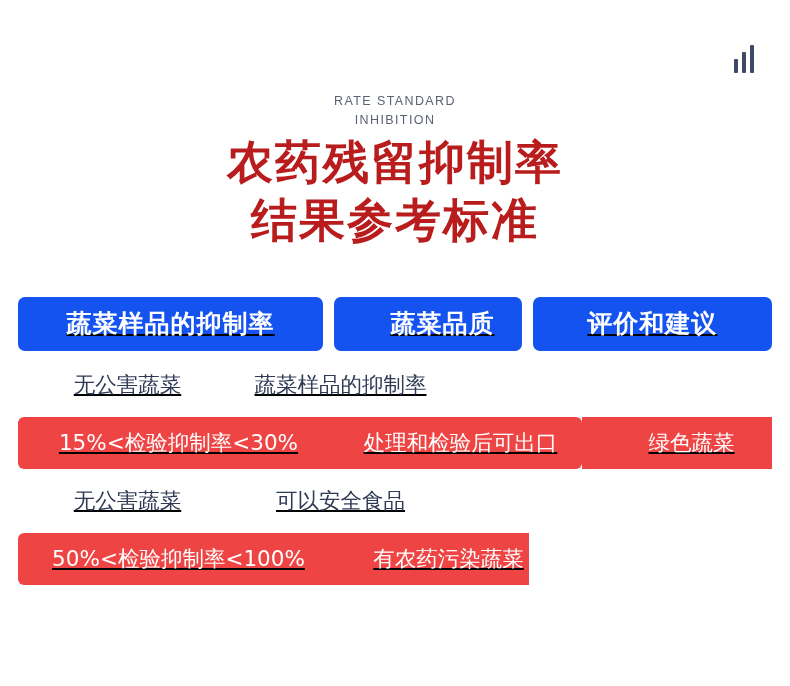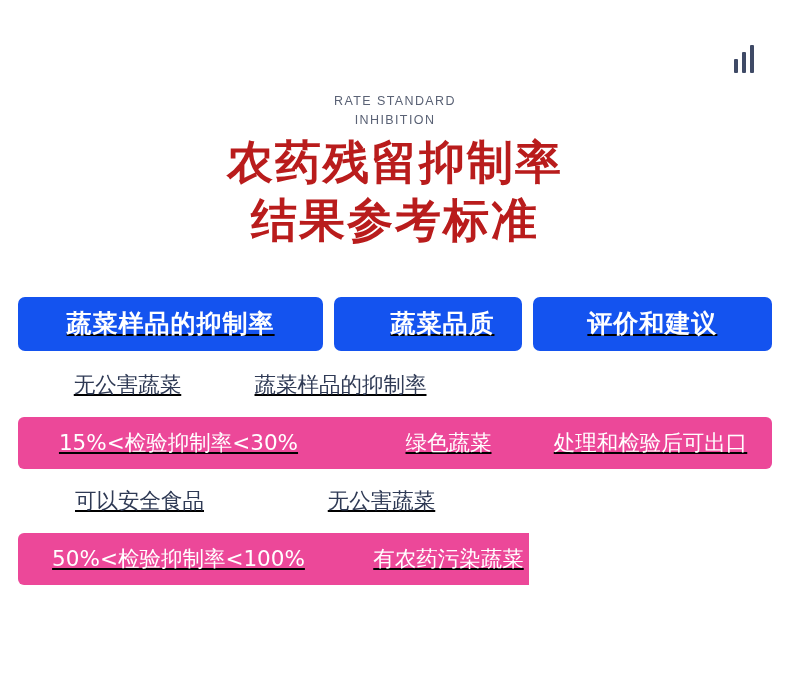--- a/index.html
+++ b/index.html
@@ -129,21 +129,21 @@
     background: #1453ef;
     color: #ffffff;
     border-radius: 6px;
     font-size: 21.5px;
   }
   .row-fill.merged {
     gap: 0;
   }
   .row-fill.merged .cell {
     border-radius: 0;
-    background: #ec4899;
+    background: #ef4444;
   }
   .row-fill.merged .c0 {
     border-top-left-radius: 6px;
     border-bottom-left-radius: 6px;
     width: 321px;
   }
   .row-fill.merged .c1 {
     width: 190px;
   }
   .row-fill.merged .c2 {
@@ -181,27 +181,27 @@
       <div class="cell c2">评价和建议</div>
     </div>
 
     <div class="row row-plain">
       <div class="cell c1">无公害蔬菜</div>
       <div class="cell c2">蔬菜样品的抑制率</div>
     </div>
 
     <div class="row row-fill merged">
       <div class="cell c0">15%&lt;检验抑制率&lt;30%</div>
+      <div class="cell c2">处理和检验后可出口</div>
       <div class="cell c1">绿色蔬菜</div>
-      <div class="cell c2">处理和检验后可出口</div>
     </div>
 
     <div class="row row-plain">
+      <div class="cell c1">无公害蔬菜</div>
       <div class="cell c2">可以安全食品</div>
-      <div class="cell c1">无公害蔬菜</div>
     </div>
 
     <div class="row row-fill merged">
       <div class="cell c0">50%&lt;检验抑制率&lt;100%</div>
       <div class="cell c1">有农药污染蔬菜</div>
     </div>
 
   </div>
 </div>
 

